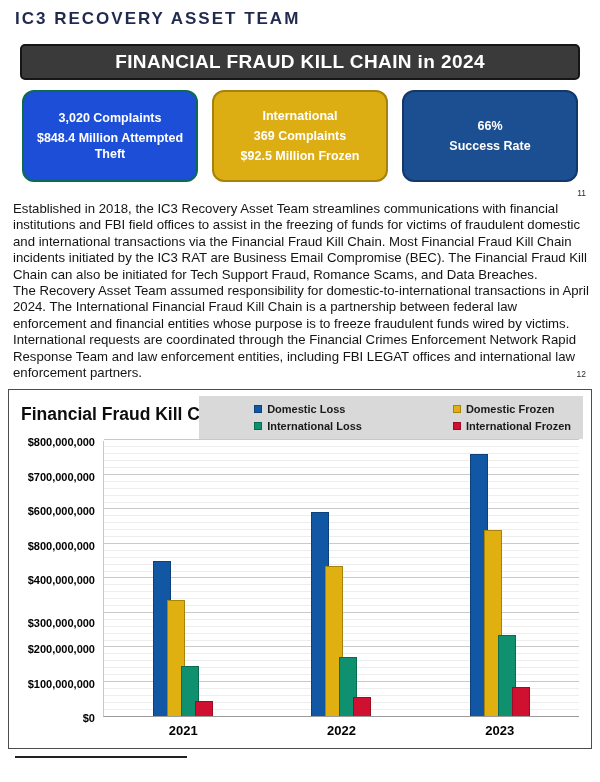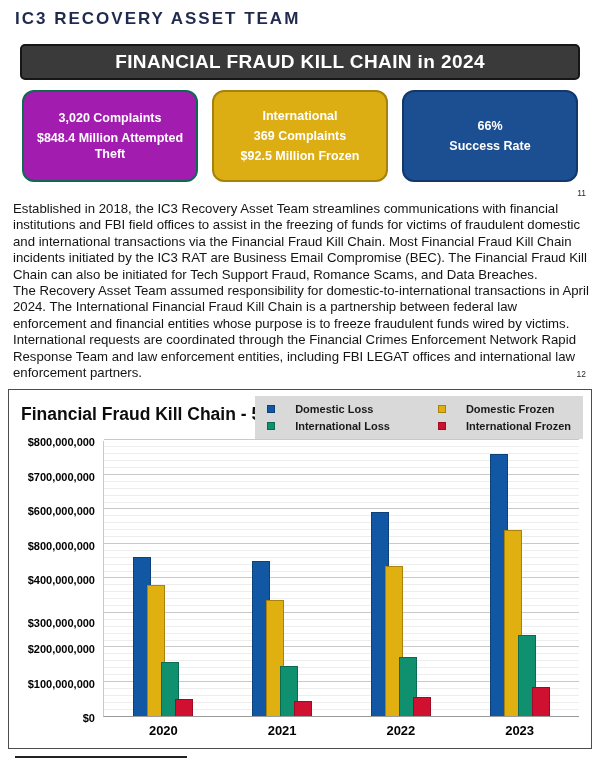--- a/index.html
+++ b/index.html
@@ -40,21 +40,21 @@
     margin:8px 8px 0 8px; border:1px solid #4d4d4d; background:#fff;
     padding:6px 8px 4px 8px; position:relative; height:360px;
   }
   .chart-title { font-size:17.5px; font-weight:bold; color:#0d0d0d; margin:8px 0 0 4px; }
   .legend {
     position:absolute; top:6px; right:8px;
     background:#d9d9d9; padding:7px 12px 7px 12px;
     display:grid; grid-template-columns:auto auto; column-gap:48px; row-gap:5px;
     font-size:11px; font-weight:bold; color:#1a1a1a;
   }
-  .legend-item { display:flex; align-items:center; gap:20px; white-space:nowrap; }
+  .legend-item { display:flex; align-items:center; gap:5px; white-space:nowrap;margin-left:43px; }
   .legend-swatch { width:8px; height:8px; flex:0 0 auto; }
   .plot-wrap { display:flex; margin-top:16px; }
   .yaxis { width:86px; position:relative; height:276px; flex:0 0 auto; }
   .ytick {
     position:absolute; right:8px; white-space:nowrap;
     font-size:11px; font-weight:bold; color:#000;
   }
   .plot {
     flex:1; position:relative; height:276px; margin-right:4px;
     border-left:1px solid #c9c9c9; border-bottom:1px solid #9a9a9a;
@@ -78,21 +78,21 @@
 </head>
 <body>
 
 <div class="page-title">IC3 RECOVERY ASSET TEAM</div>
 
 <div class="banner">
   <span>FINANCIAL FRAUD KILL CHAIN in 2024</span>
 </div>
 
 <div class="stat-row">
-    <div class="stat-card" style="background: #a21caf; border-color: rgb(12, 107, 79);">
+    <div class="stat-card" style="background: #1d4ed8; border-color: rgb(12, 107, 79);">
       <div>3,020 Complaints</div>
       <div>$848.4 Million Attempted Theft</div>
     </div>
     <div class="stat-card" style="background: rgb(220, 174, 20); border-color: rgb(165, 130, 12);">
       <div>International</div>
       <div>369 Complaints</div>
       <div>$92.5 Million Frozen</div>
     </div>
     <div class="stat-card" style="background: rgb(28, 78, 146); border-color: rgb(18, 56, 107);">
       <div>66%</div>
@@ -176,27 +176,20 @@
         <div class="gridline minor" style="bottom: 227.7px;"></div>
         <div class="gridline minor" style="bottom: 234.6px;"></div>
         <div class="gridline major" style="bottom: 241.5px;"></div>
         <div class="gridline minor" style="bottom: 248.4px;"></div>
         <div class="gridline minor" style="bottom: 255.3px;"></div>
         <div class="gridline minor" style="bottom: 262.2px;"></div>
         <div class="gridline minor" style="bottom: 269.1px;"></div>
         <div class="gridline major" style="bottom: 276px;"></div>
         <div class="groups">
           <div class="bar-group">
-            <div class="bar" style="height: 159px; background: rgb(18, 87, 163); border-color: rgb(13, 65, 121); z-index: 1;"></div>
-            <div class="bar" style="height: 131px; background: rgb(223, 176, 16); border-color: rgb(168, 130, 10); z-index: 2;"></div>
-            <div class="bar" style="height: 54px; background: rgb(15, 145, 112); border-color: rgb(10, 107, 82); z-index: 3;"></div>
-            <div class="bar" style="height: 17px; background: rgb(208, 16, 49); border-color: rgb(156, 12, 36); z-index: 4;"></div>
-            <div class="xlabel">2020</div>
-          </div>
-          <div class="bar-group">
             <div class="bar" style="height: 155px; background: rgb(18, 87, 163); border-color: rgb(13, 65, 121); z-index: 1;"></div>
             <div class="bar" style="height: 116px; background: rgb(223, 176, 16); border-color: rgb(168, 130, 10); z-index: 2;"></div>
             <div class="bar" style="height: 50px; background: rgb(15, 145, 112); border-color: rgb(10, 107, 82); z-index: 3;"></div>
             <div class="bar" style="height: 15px; background: rgb(208, 16, 49); border-color: rgb(156, 12, 36); z-index: 4;"></div>
             <div class="xlabel">2021</div>
           </div>
           <div class="bar-group">
             <div class="bar" style="height: 204px; background: rgb(18, 87, 163); border-color: rgb(13, 65, 121); z-index: 1;"></div>
             <div class="bar" style="height: 150px; background: rgb(223, 176, 16); border-color: rgb(168, 130, 10); z-index: 2;"></div>
             <div class="bar" style="height: 59px; background: rgb(15, 145, 112); border-color: rgb(10, 107, 82); z-index: 3;"></div>

